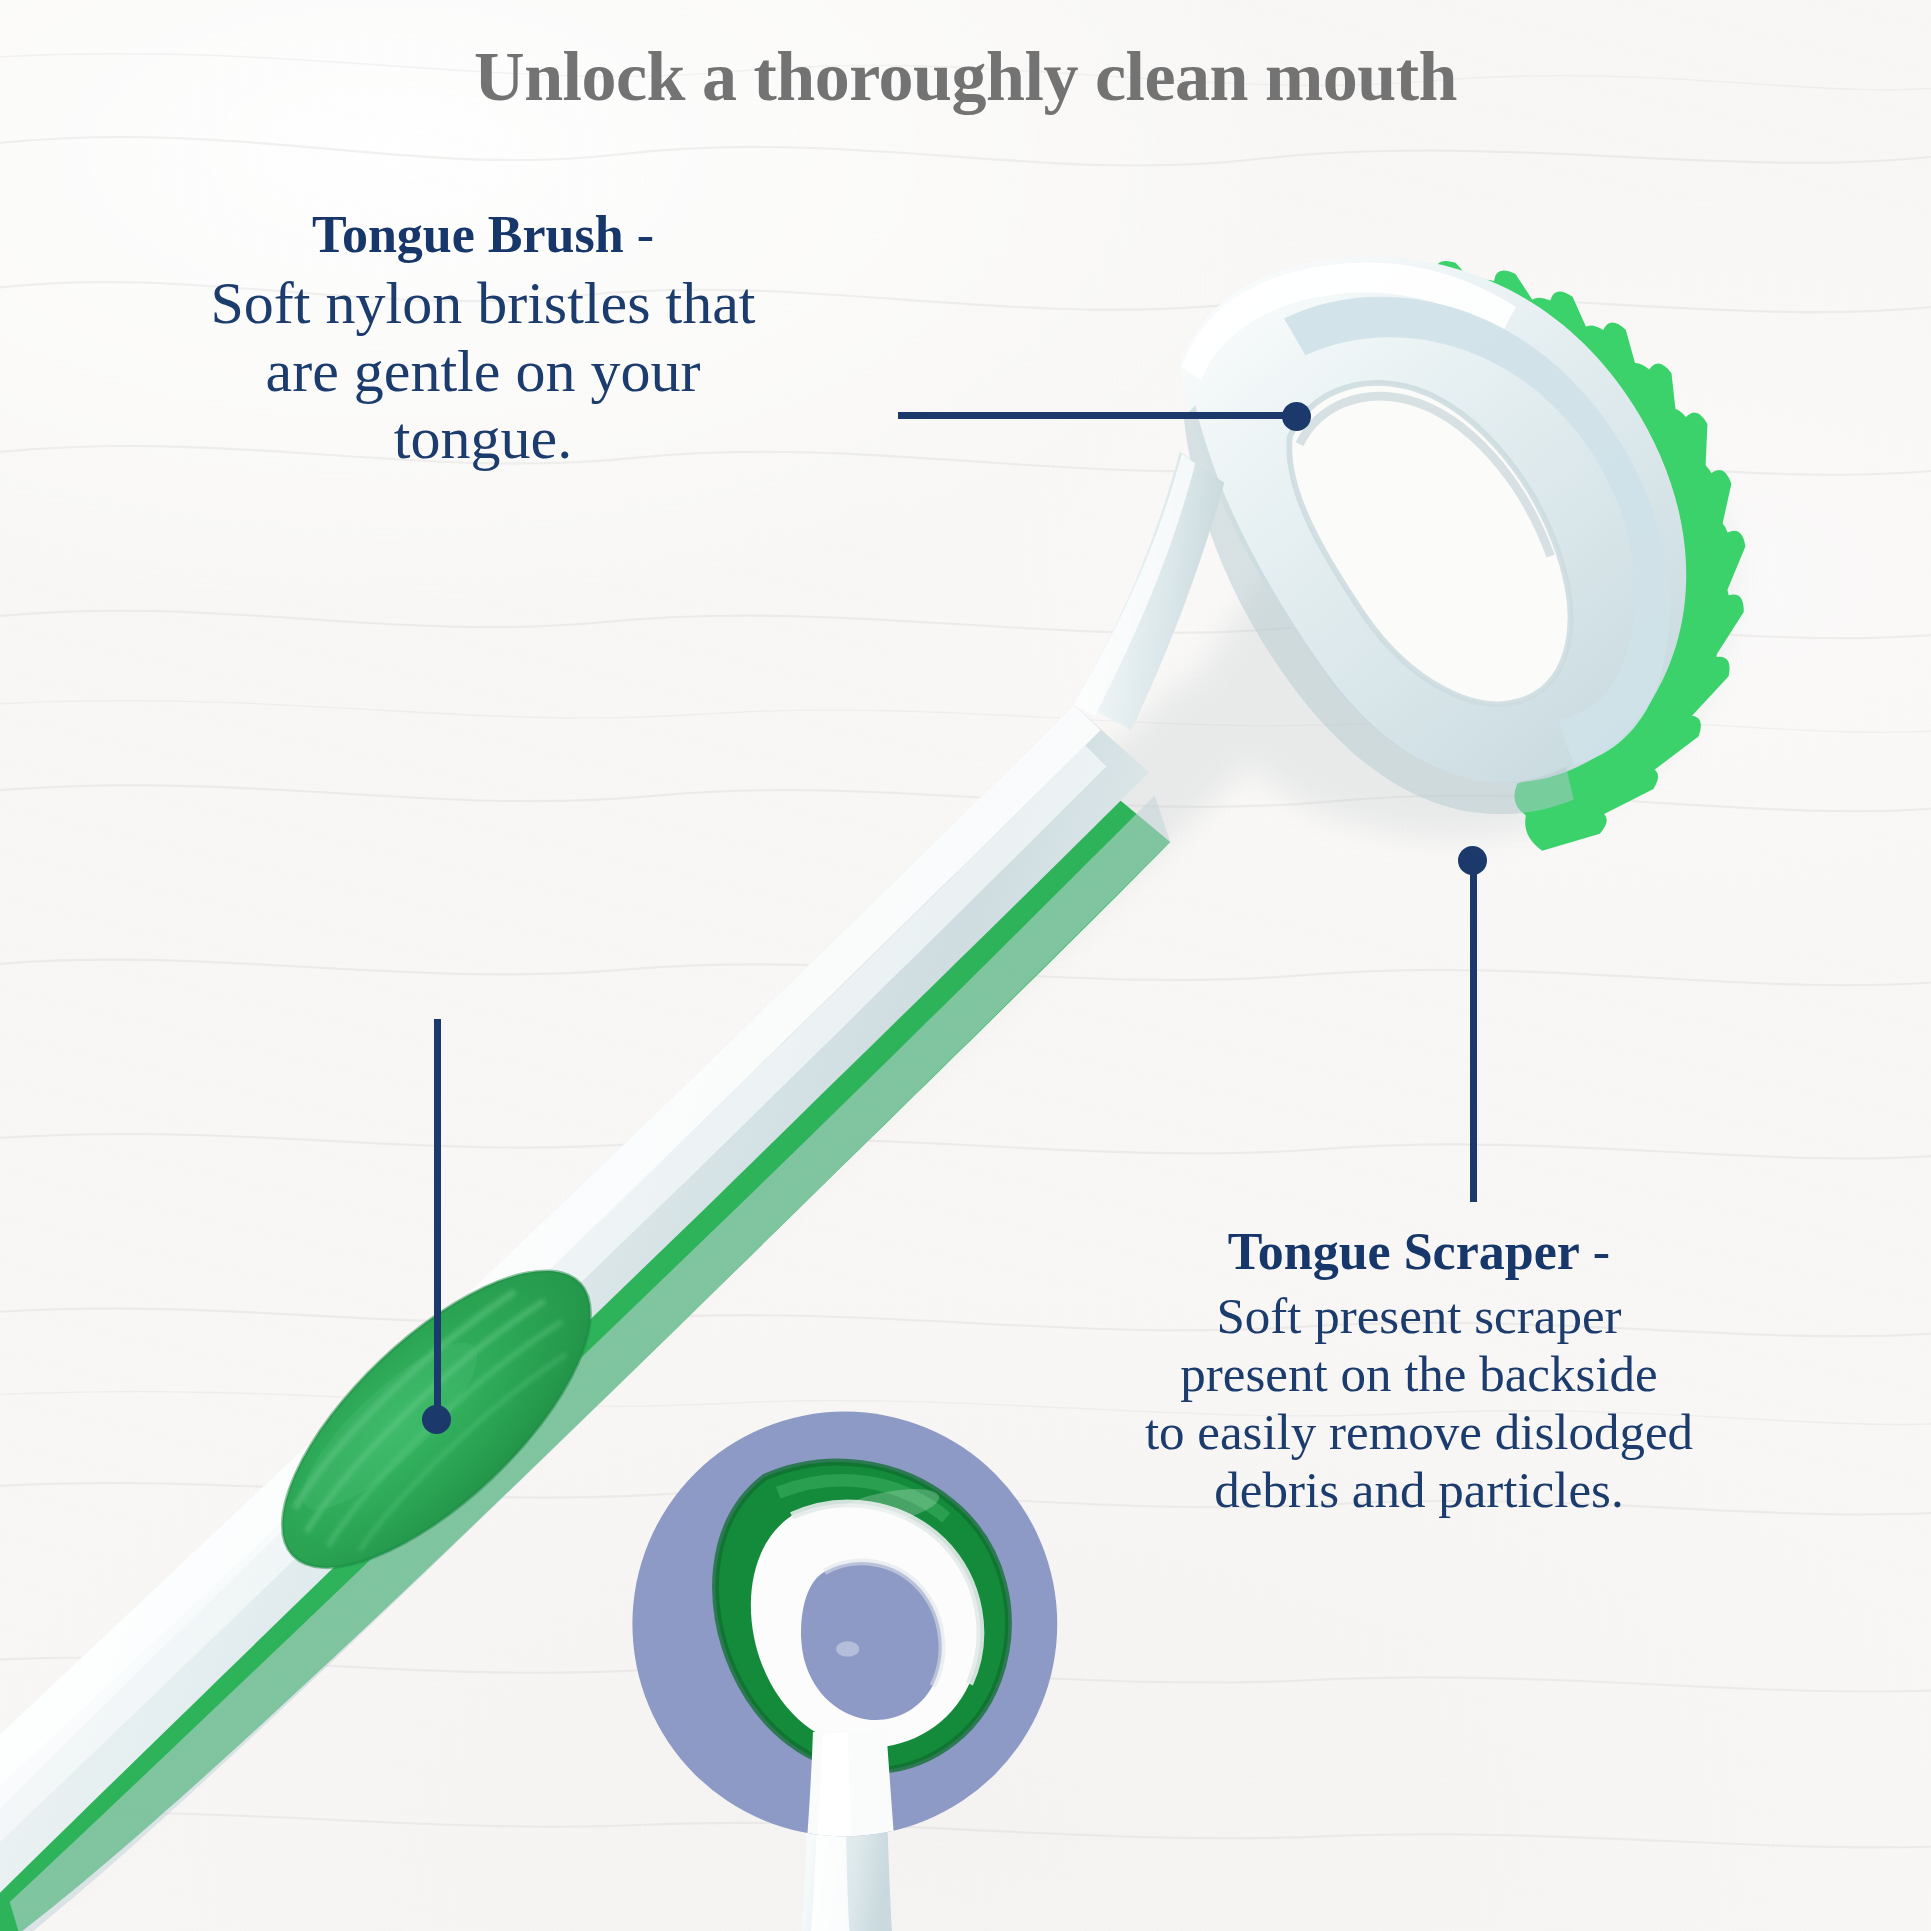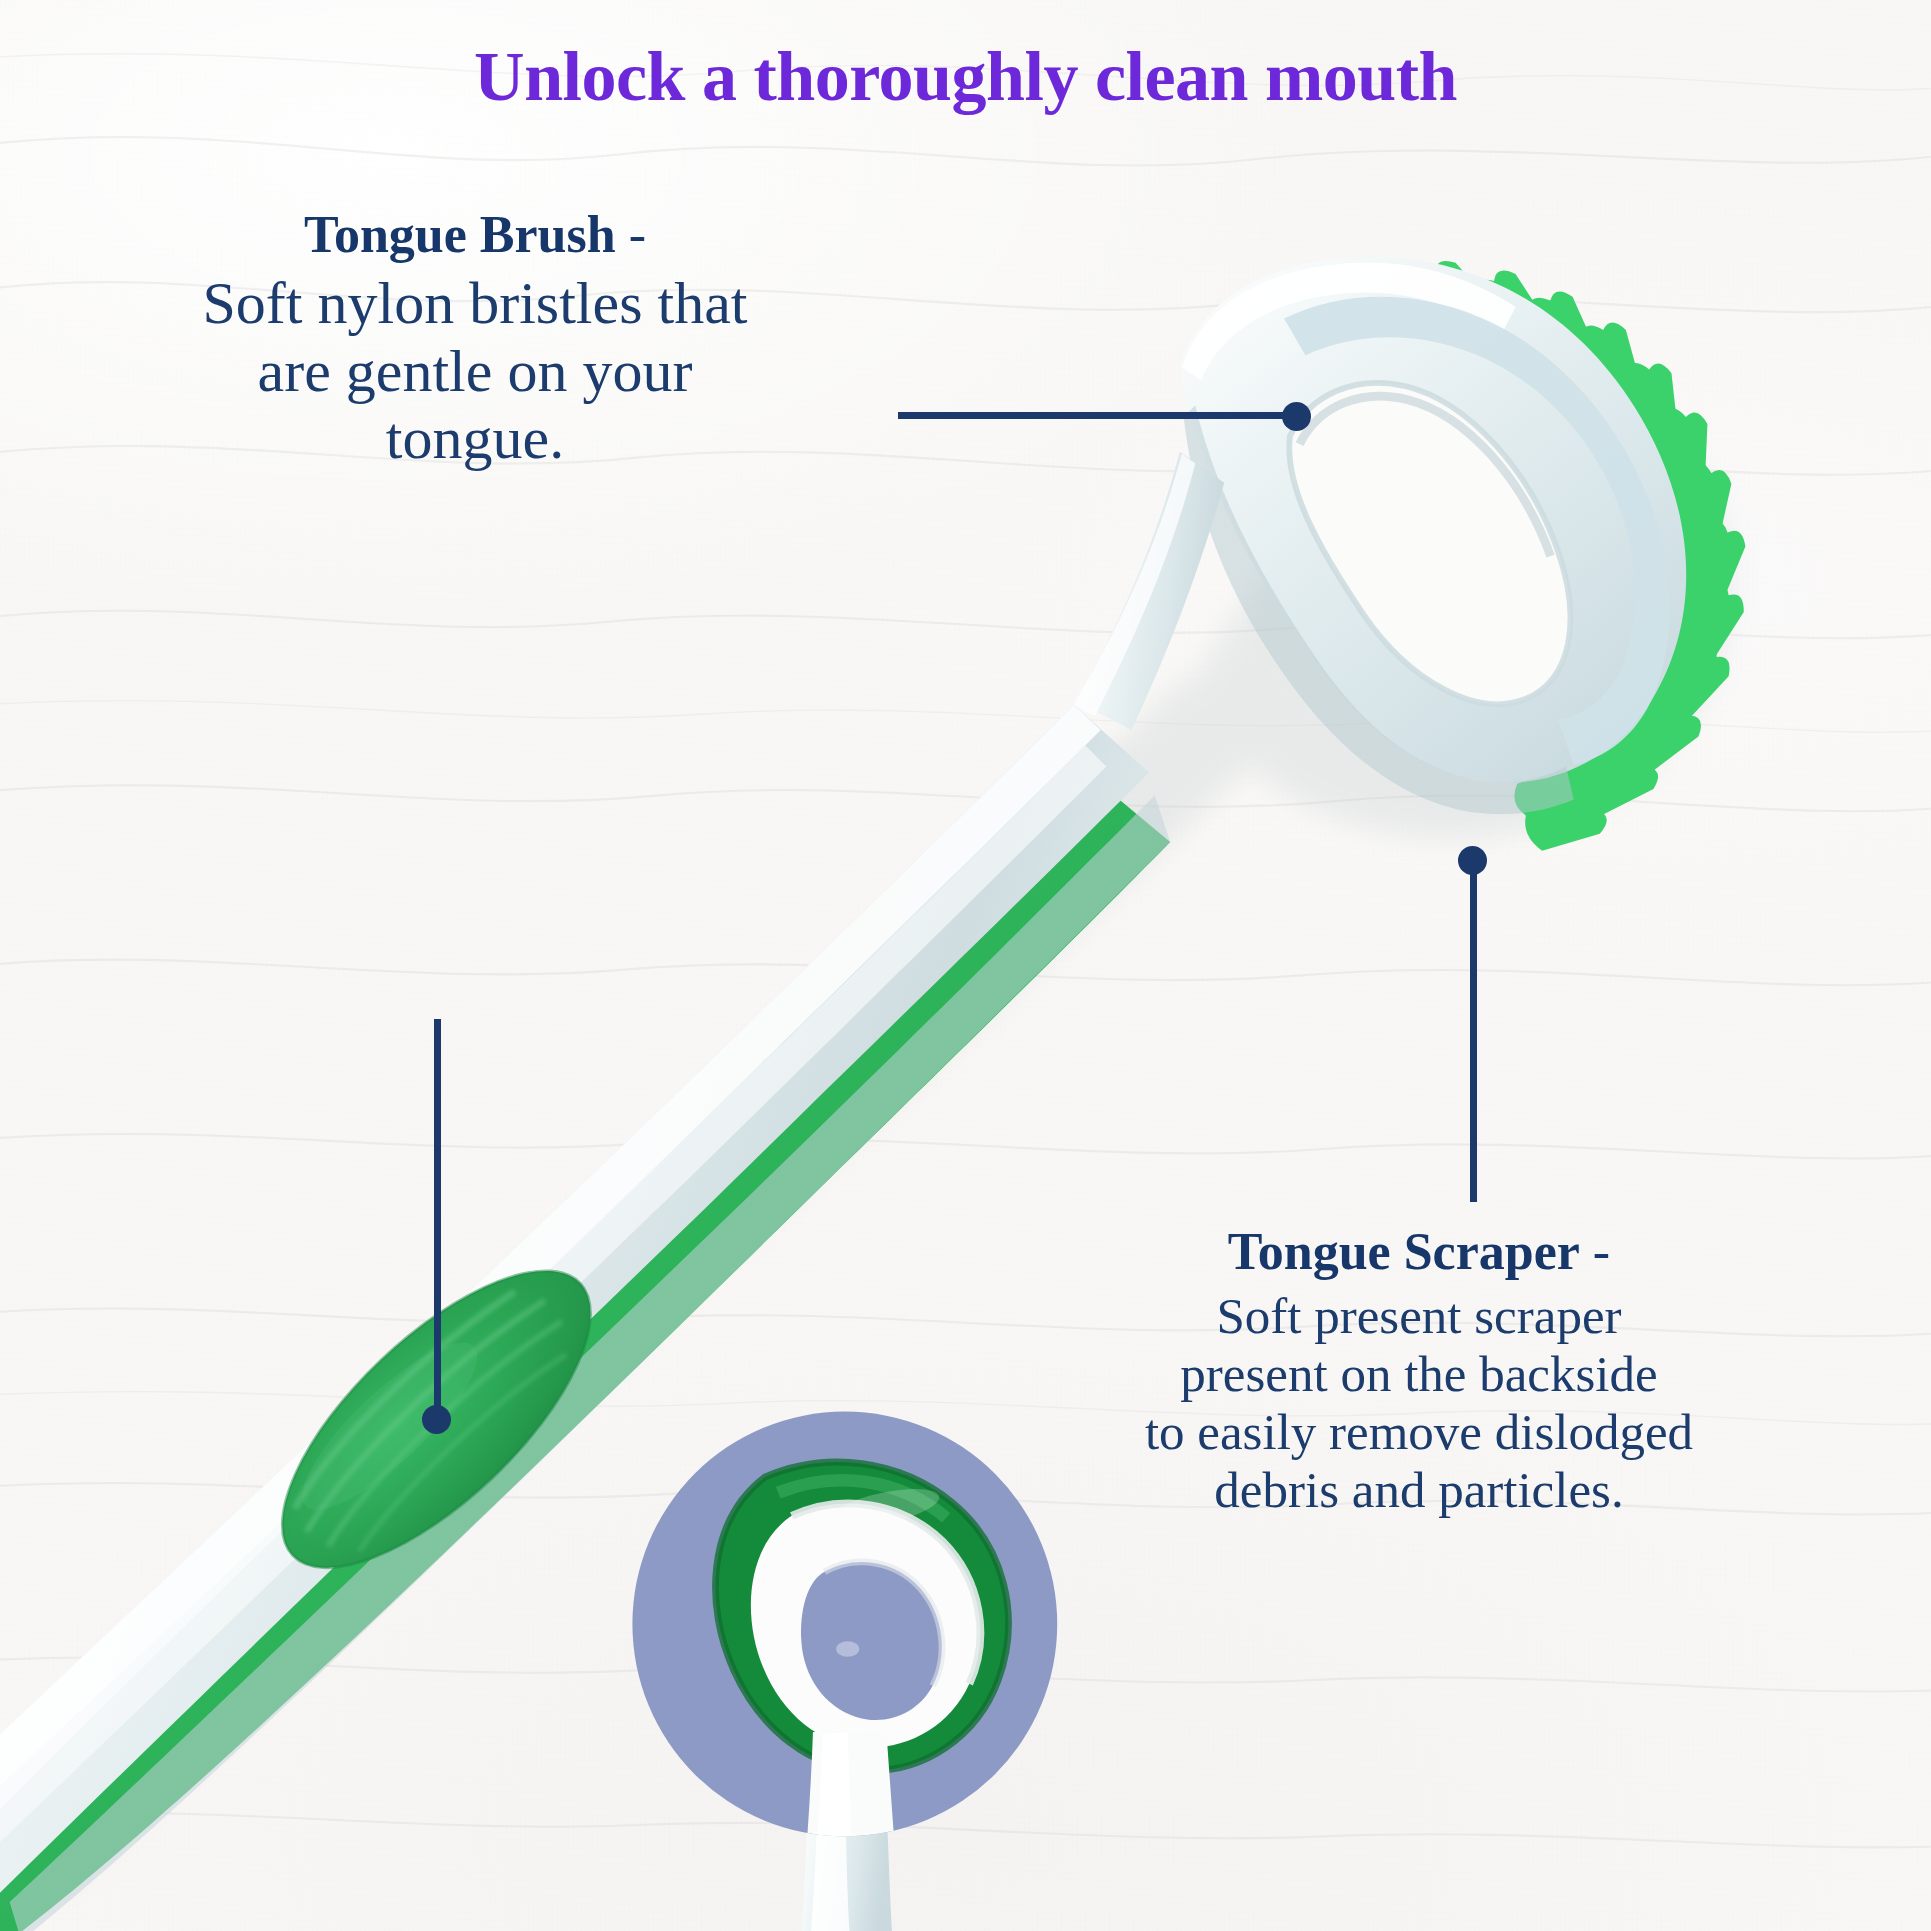--- a/index.html
+++ b/index.html
@@ -26,41 +26,41 @@
     background-image:
       repeating-linear-gradient(91deg, rgba(0,0,0,0.012) 0px, rgba(0,0,0,0.012) 1px, rgba(255,255,255,0) 1px, rgba(255,255,255,0) 4.8px),
       repeating-linear-gradient(2deg, rgba(0,0,0,0.010) 0px, rgba(0,0,0,0.010) 1px, rgba(255,255,255,0) 1px, rgba(255,255,255,0) 6.8px);
   }
 
   
   .title{
     position:absolute;left:0;top:37px;width:1931px;text-align:center;
     font-family:"Liberation Serif", serif;
     font-weight:700;font-size:70px;letter-spacing:-0.5px;
-    color:#6d28d9;
+    color:#737373;
     white-space:nowrap;
   }
 
   
   .callout{position:absolute;color:#1b3a6b;text-align:center;}
   .callout .ct-head{
     font-family:"Liberation Serif", serif;
     font-weight:700;font-size:52px;line-height:1.06;
     color:#17376a;
     margin:0 0 7.7px 0;
   }
   .callout .ct-head .dash{font-weight:400;}
   .callout .ct-body{
     font-family:"Liberation Serif", serif;
     font-weight:400;font-size:60px;line-height:1.13;
     color:#1c3c6e;
     margin:0;
   }
 
-  #callout-brush{left:118px;top:207px;width:714px;}
+  #callout-brush{left:126px;top:207px;width:714px;}
   #callout-grip{left:39px;top:716px;width:714px;}
   #callout-scraper{left:1004px;top:1224px;width:830px;text-align:center;}
   #callout-scraper .ct-body{font-size:51px;line-height:1.14;}
 
   
   .leader{position:absolute;background:#1b3a6b;}
   .dot{position:absolute;width:29px;height:29px;border-radius:50%;background:#1b3a6b;}
 
   #leader-brush{left:898px;top:412px;width:398px;height:6.8px;}
   #dot-brush{left:1282px;top:402px;}

